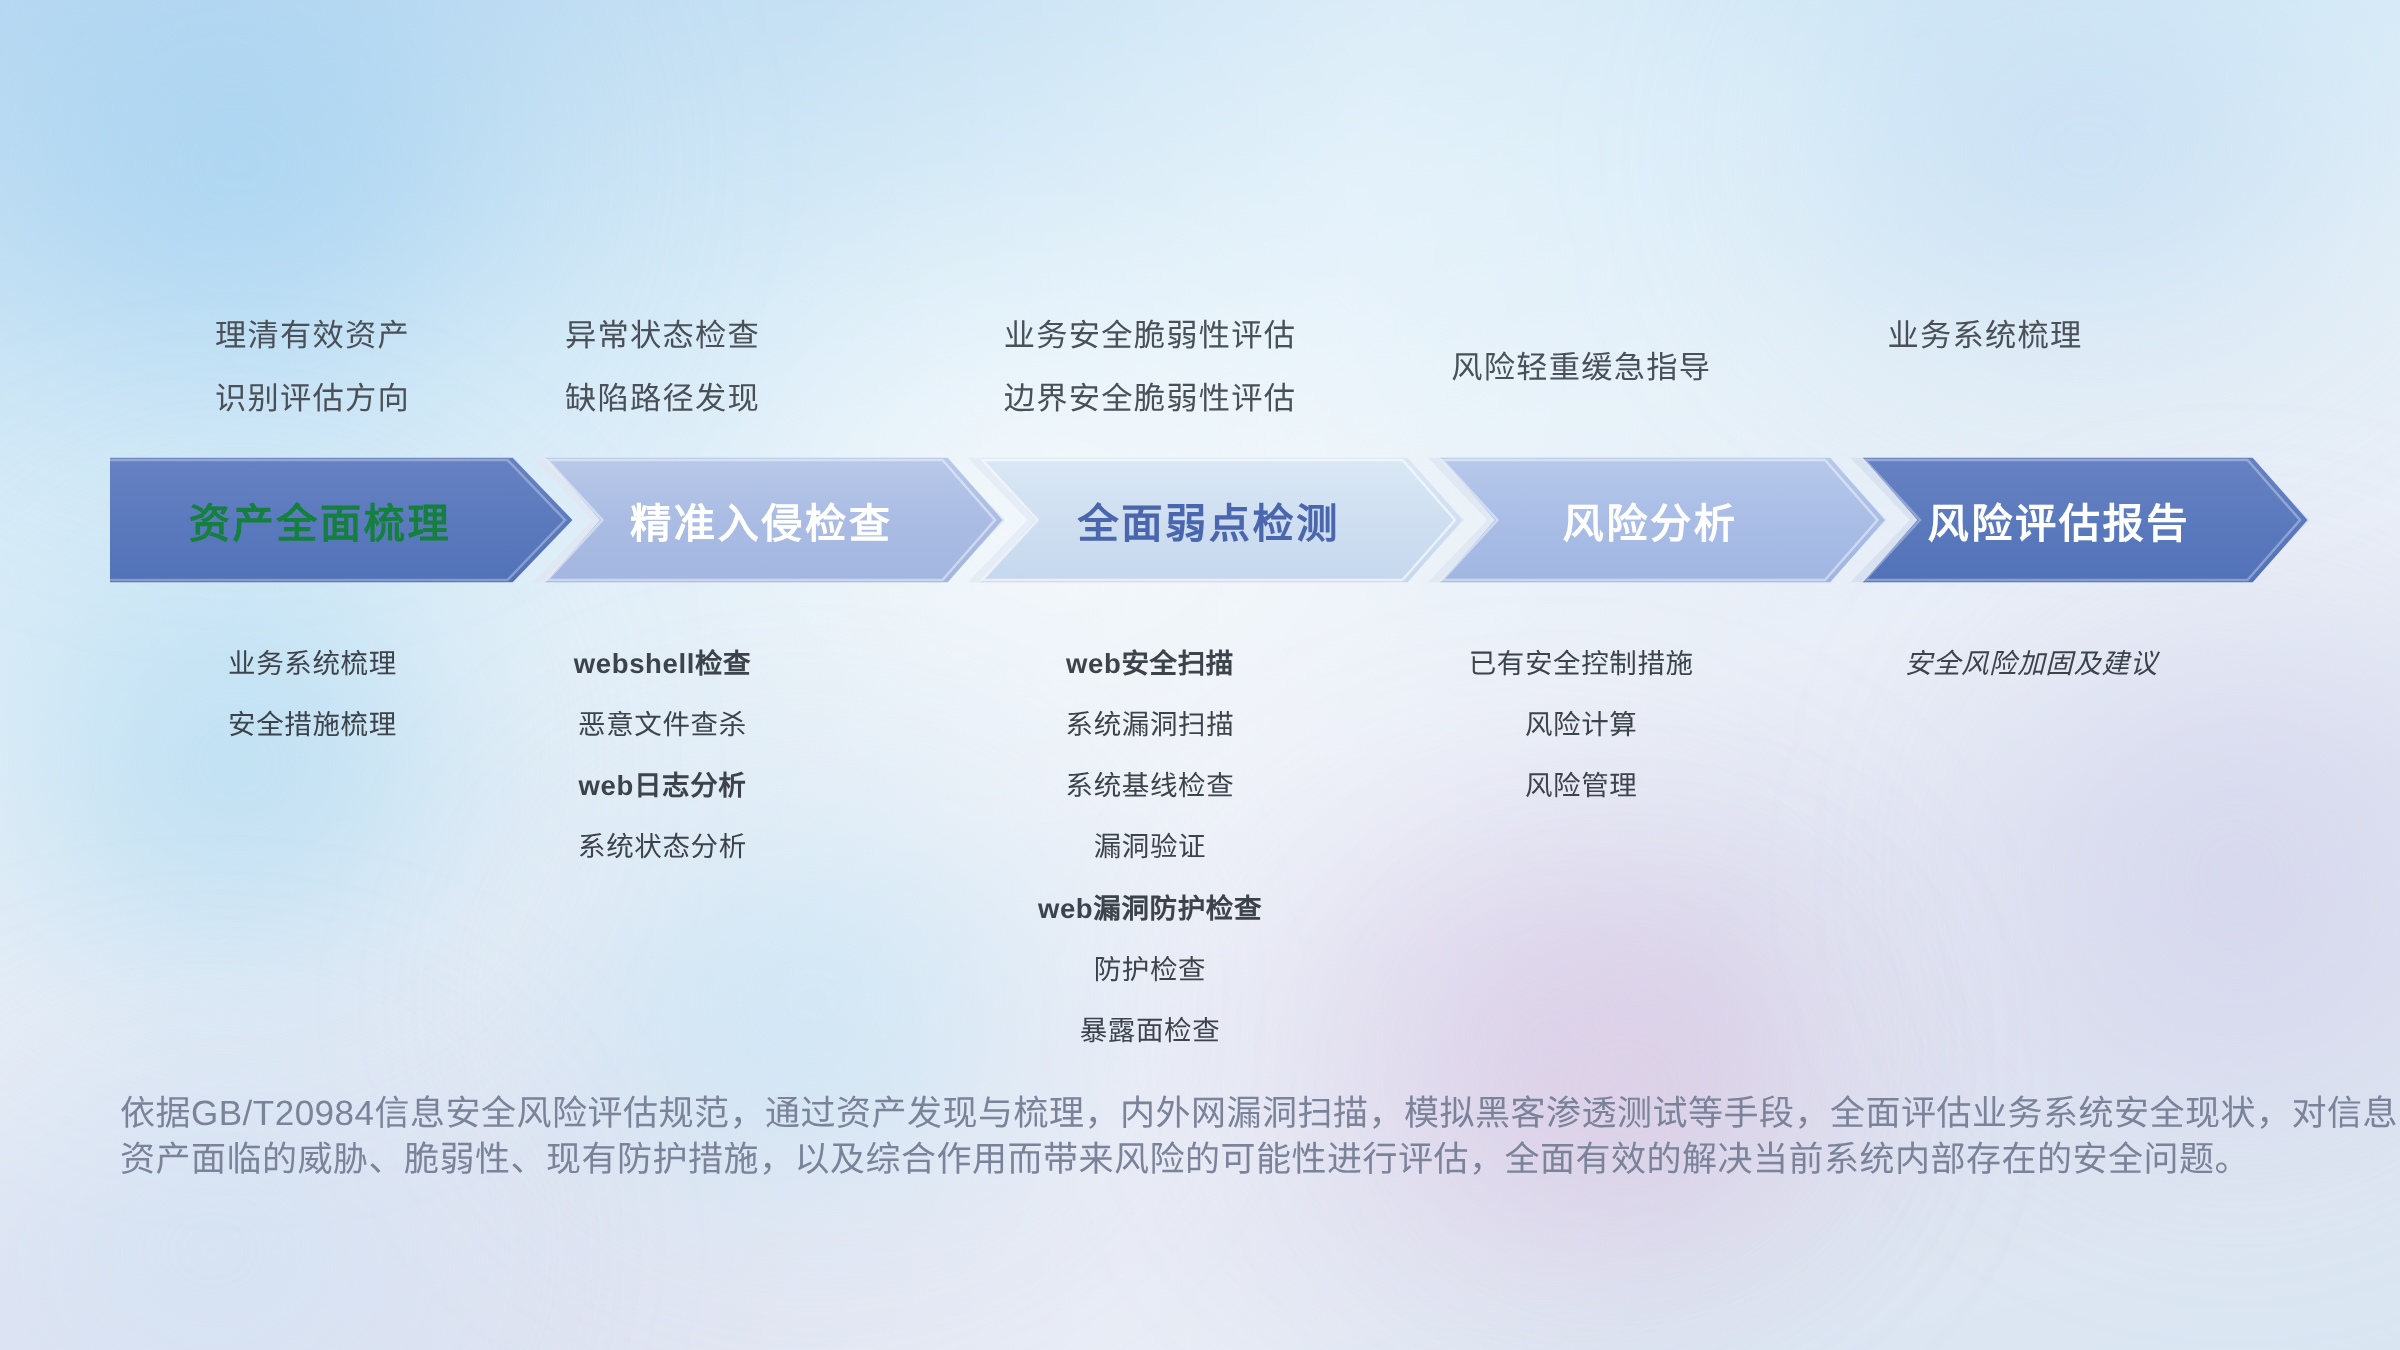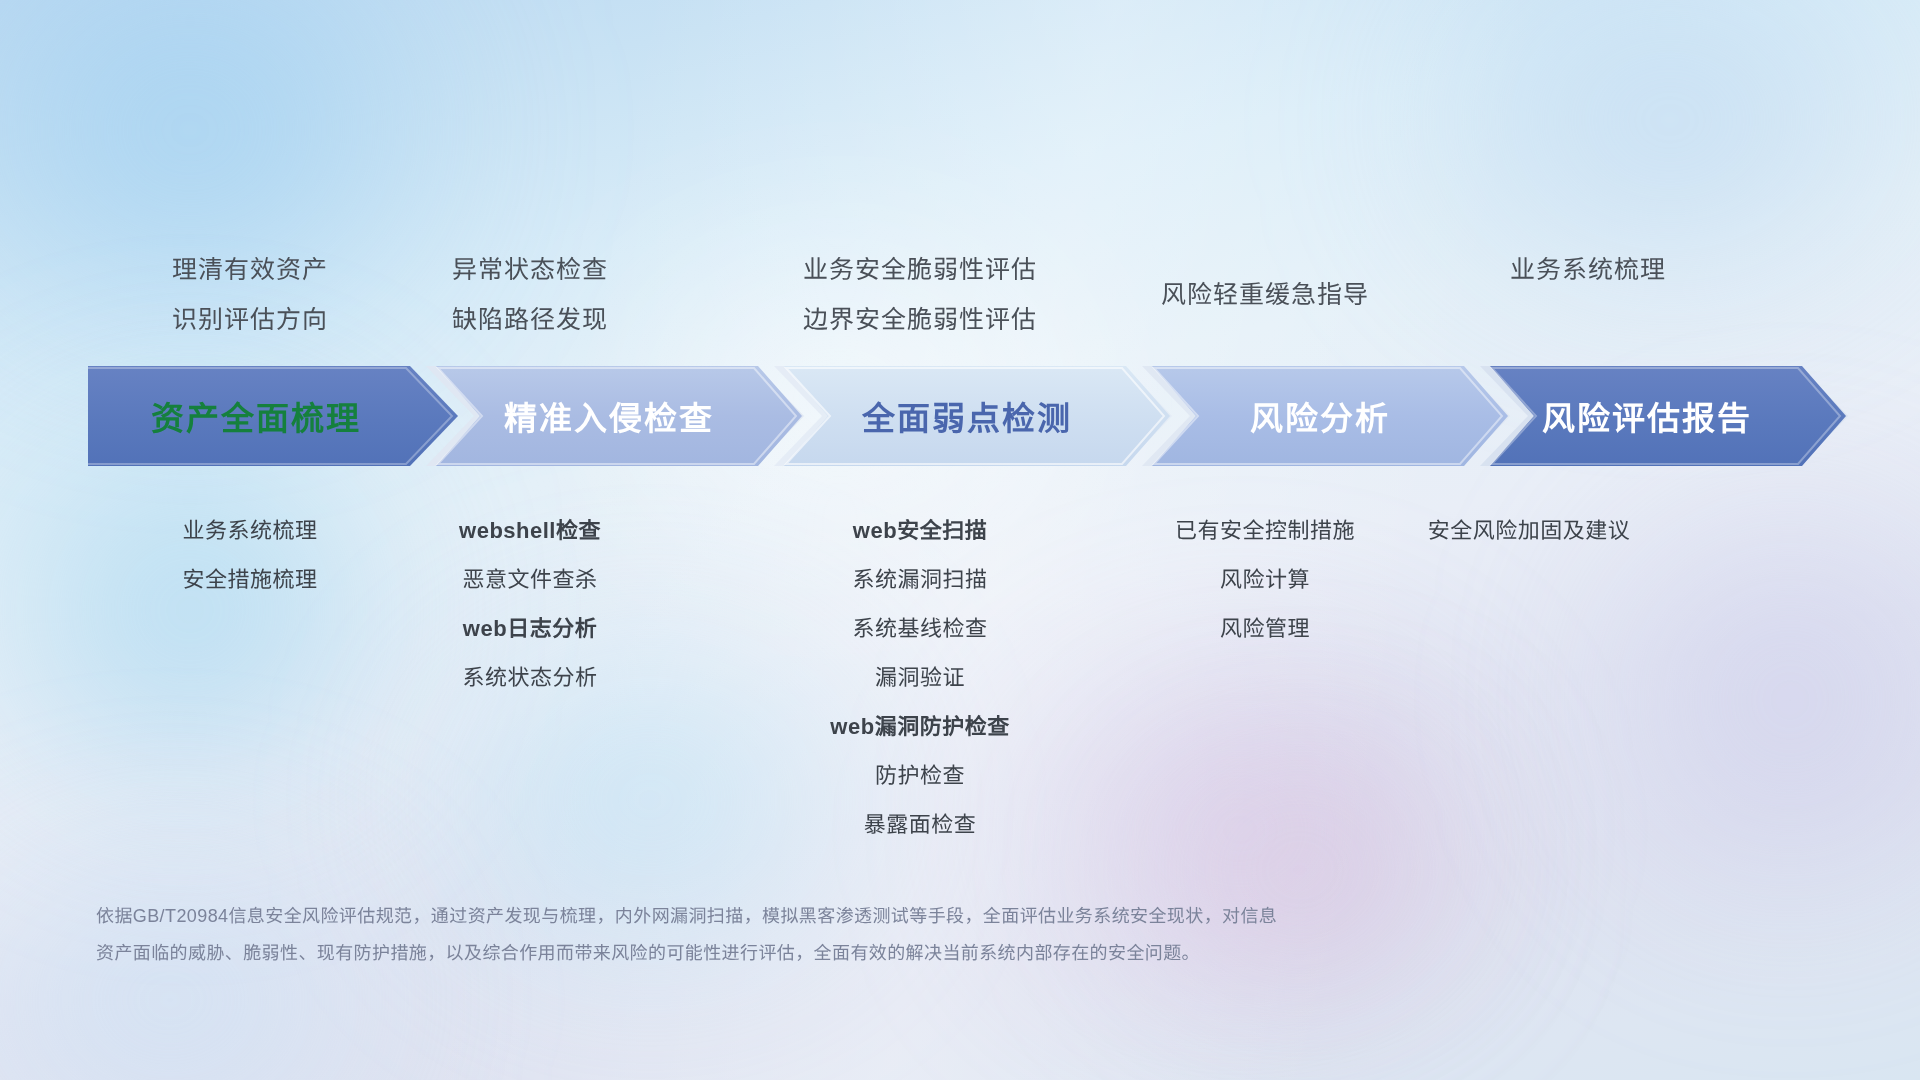--- a/index.html
+++ b/index.html
@@ -179,24 +179,23 @@
   }
   .bot-item.strong { font-weight: bold; }
 
   
   #footer-note {
     position: absolute;
     left: 96px;
     top: 872px;
     width: 1740px;
     color: #7b839a;
-    font-size: 18px;
+    font-size: 28px;
     line-height: 37px;
     letter-spacing: 0.4px;
-    margin-top: 26px;
   }
   .footer-line { white-space: nowrap; }
 </style>
 </head>
 <body>
 
 <div id="bg-root">
   <div class="bg-base"></div>
   <div class="blob blob-f"></div>
   <div class="blob blob-h"></div>
@@ -345,21 +344,21 @@
       <div class="bot-item">防护检查</div>
       <div class="bot-item">暴露面检查</div>
     </div>
 
     <div class="bot-col" style="left:1015px; width:500px;">
       <div class="bot-item">已有安全控制措施</div>
       <div class="bot-item">风险计算</div>
       <div class="bot-item">风险管理</div>
     </div>
 
-    <div class="bot-col" style="left:1259px; width:540px;">
+    <div class="bot-col" style="left:1355px; width:540px;font-style:italic;">
       <div class="bot-item">安全风险加固及建议</div>
     </div>
 
   </div>
 
   <div id="footer-note">
     <div class="footer-line">依据GB/T20984信息安全风险评估规范，通过资产发现与梳理，内外网漏洞扫描，模拟黑客渗透测试等手段，全面评估业务系统安全现状，对信息</div>
     <div class="footer-line">资产面临的威胁、脆弱性、现有防护措施，以及综合作用而带来风险的可能性进行评估，全面有效的解决当前系统内部存在的安全问题。</div>
   </div>
 

